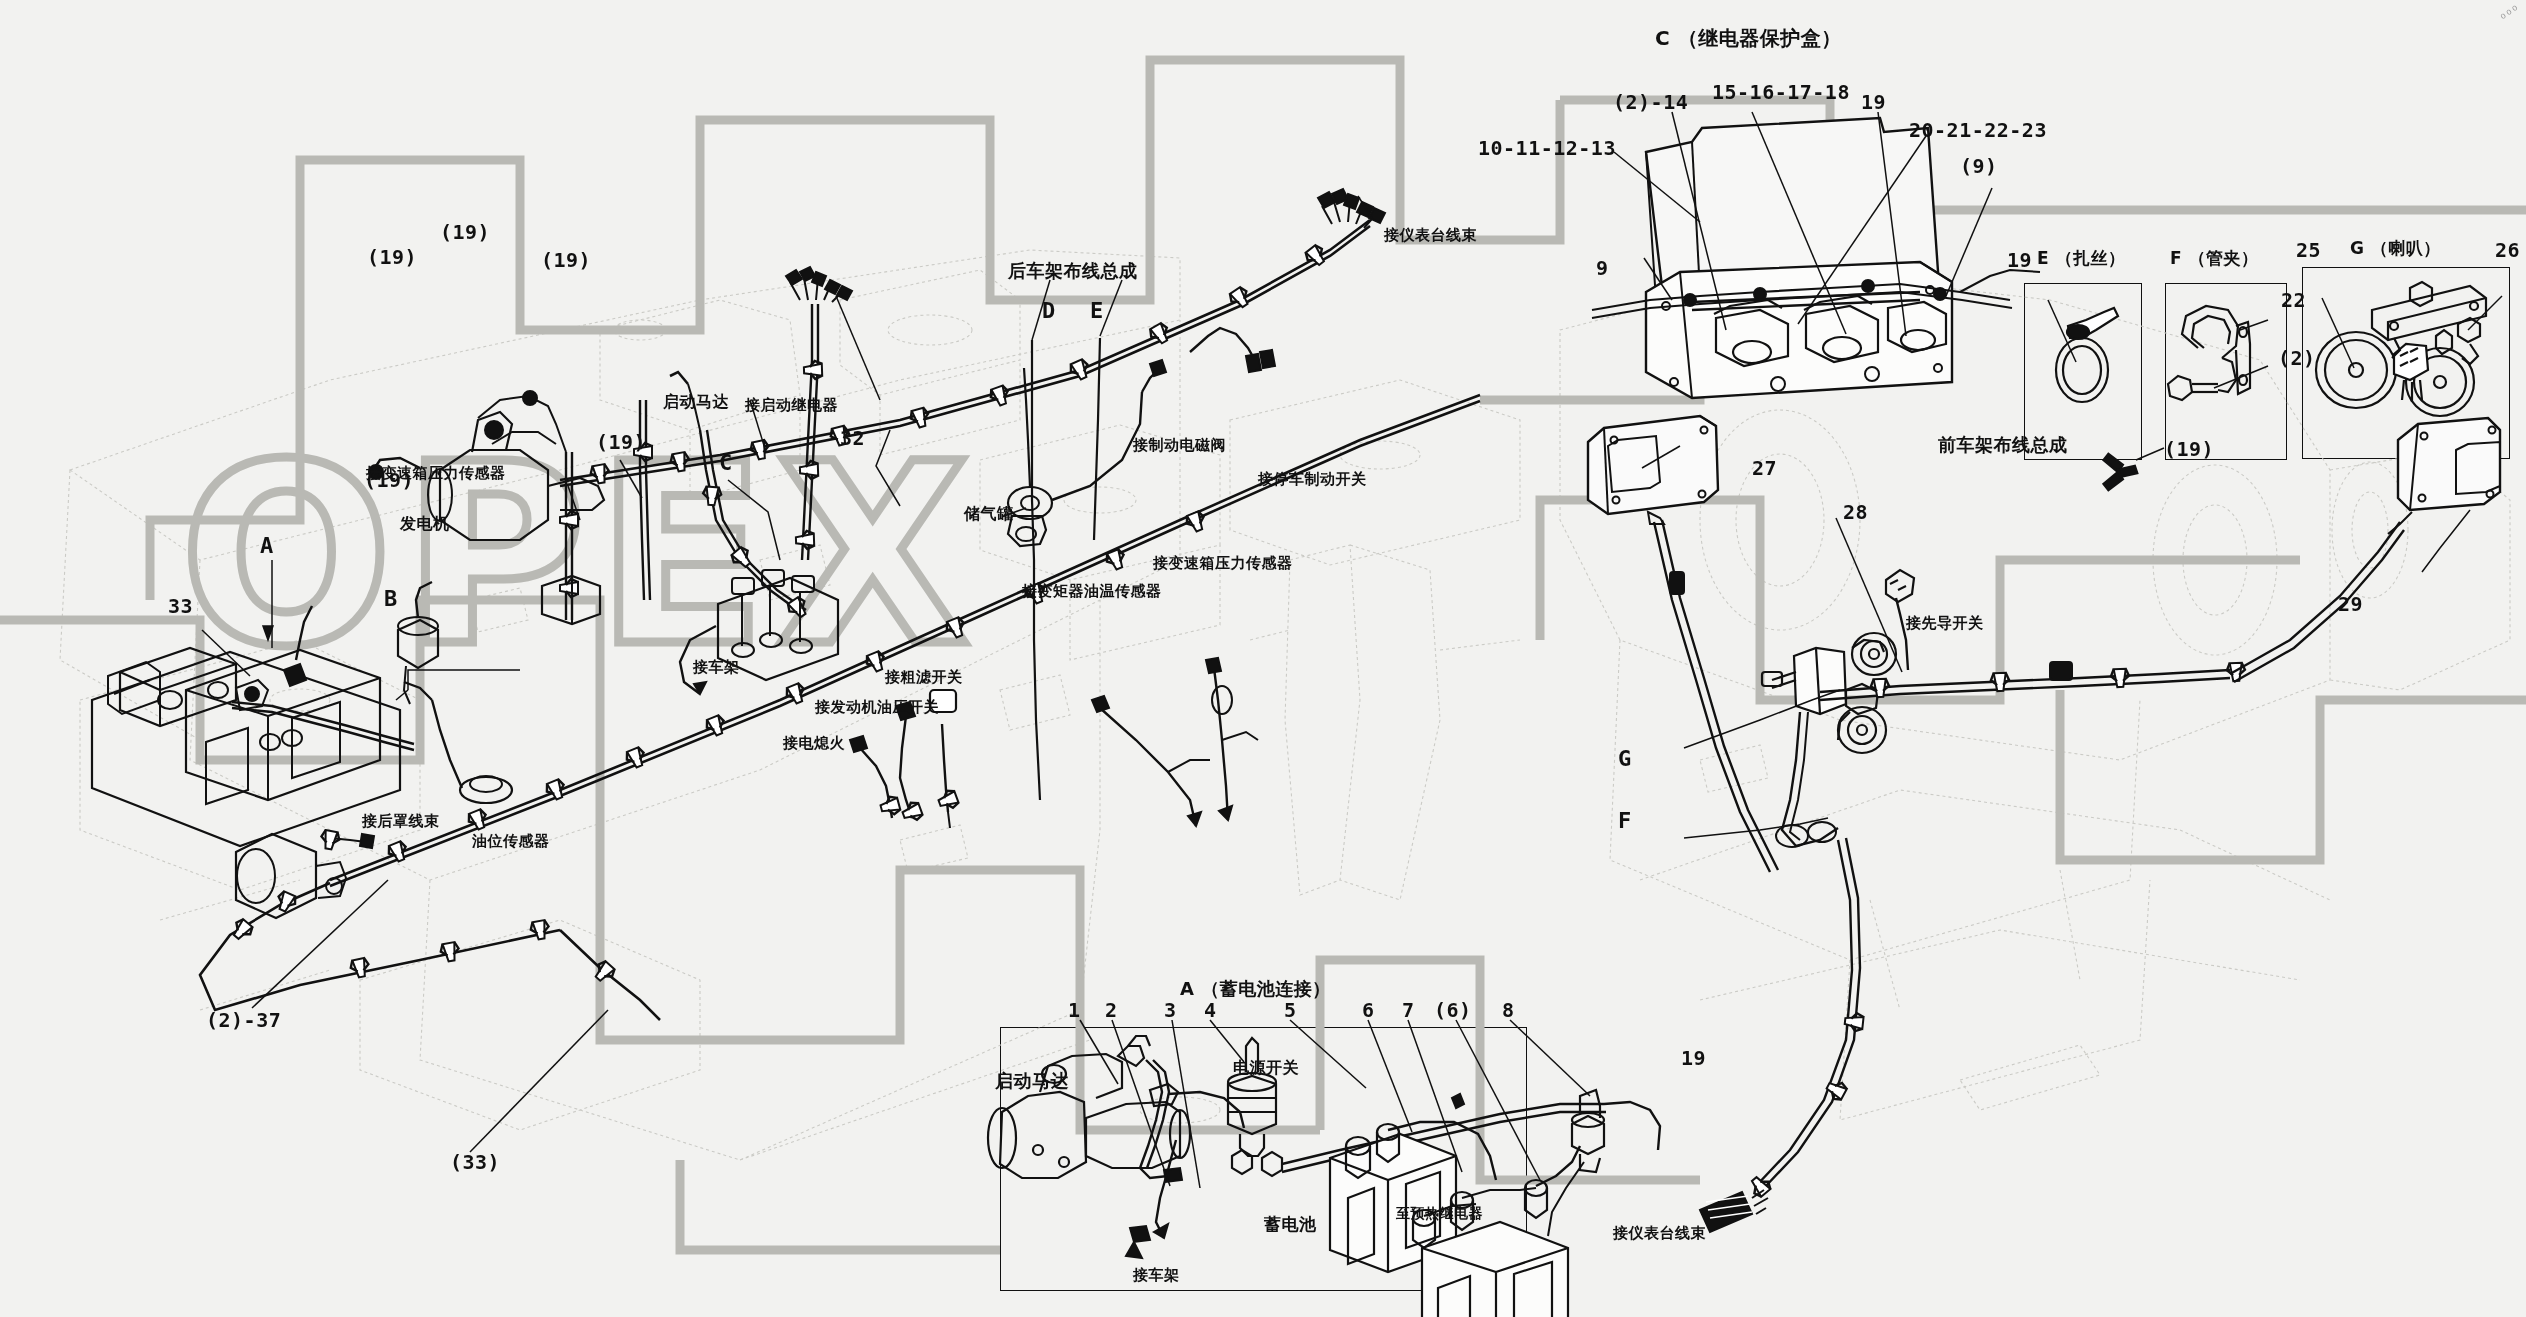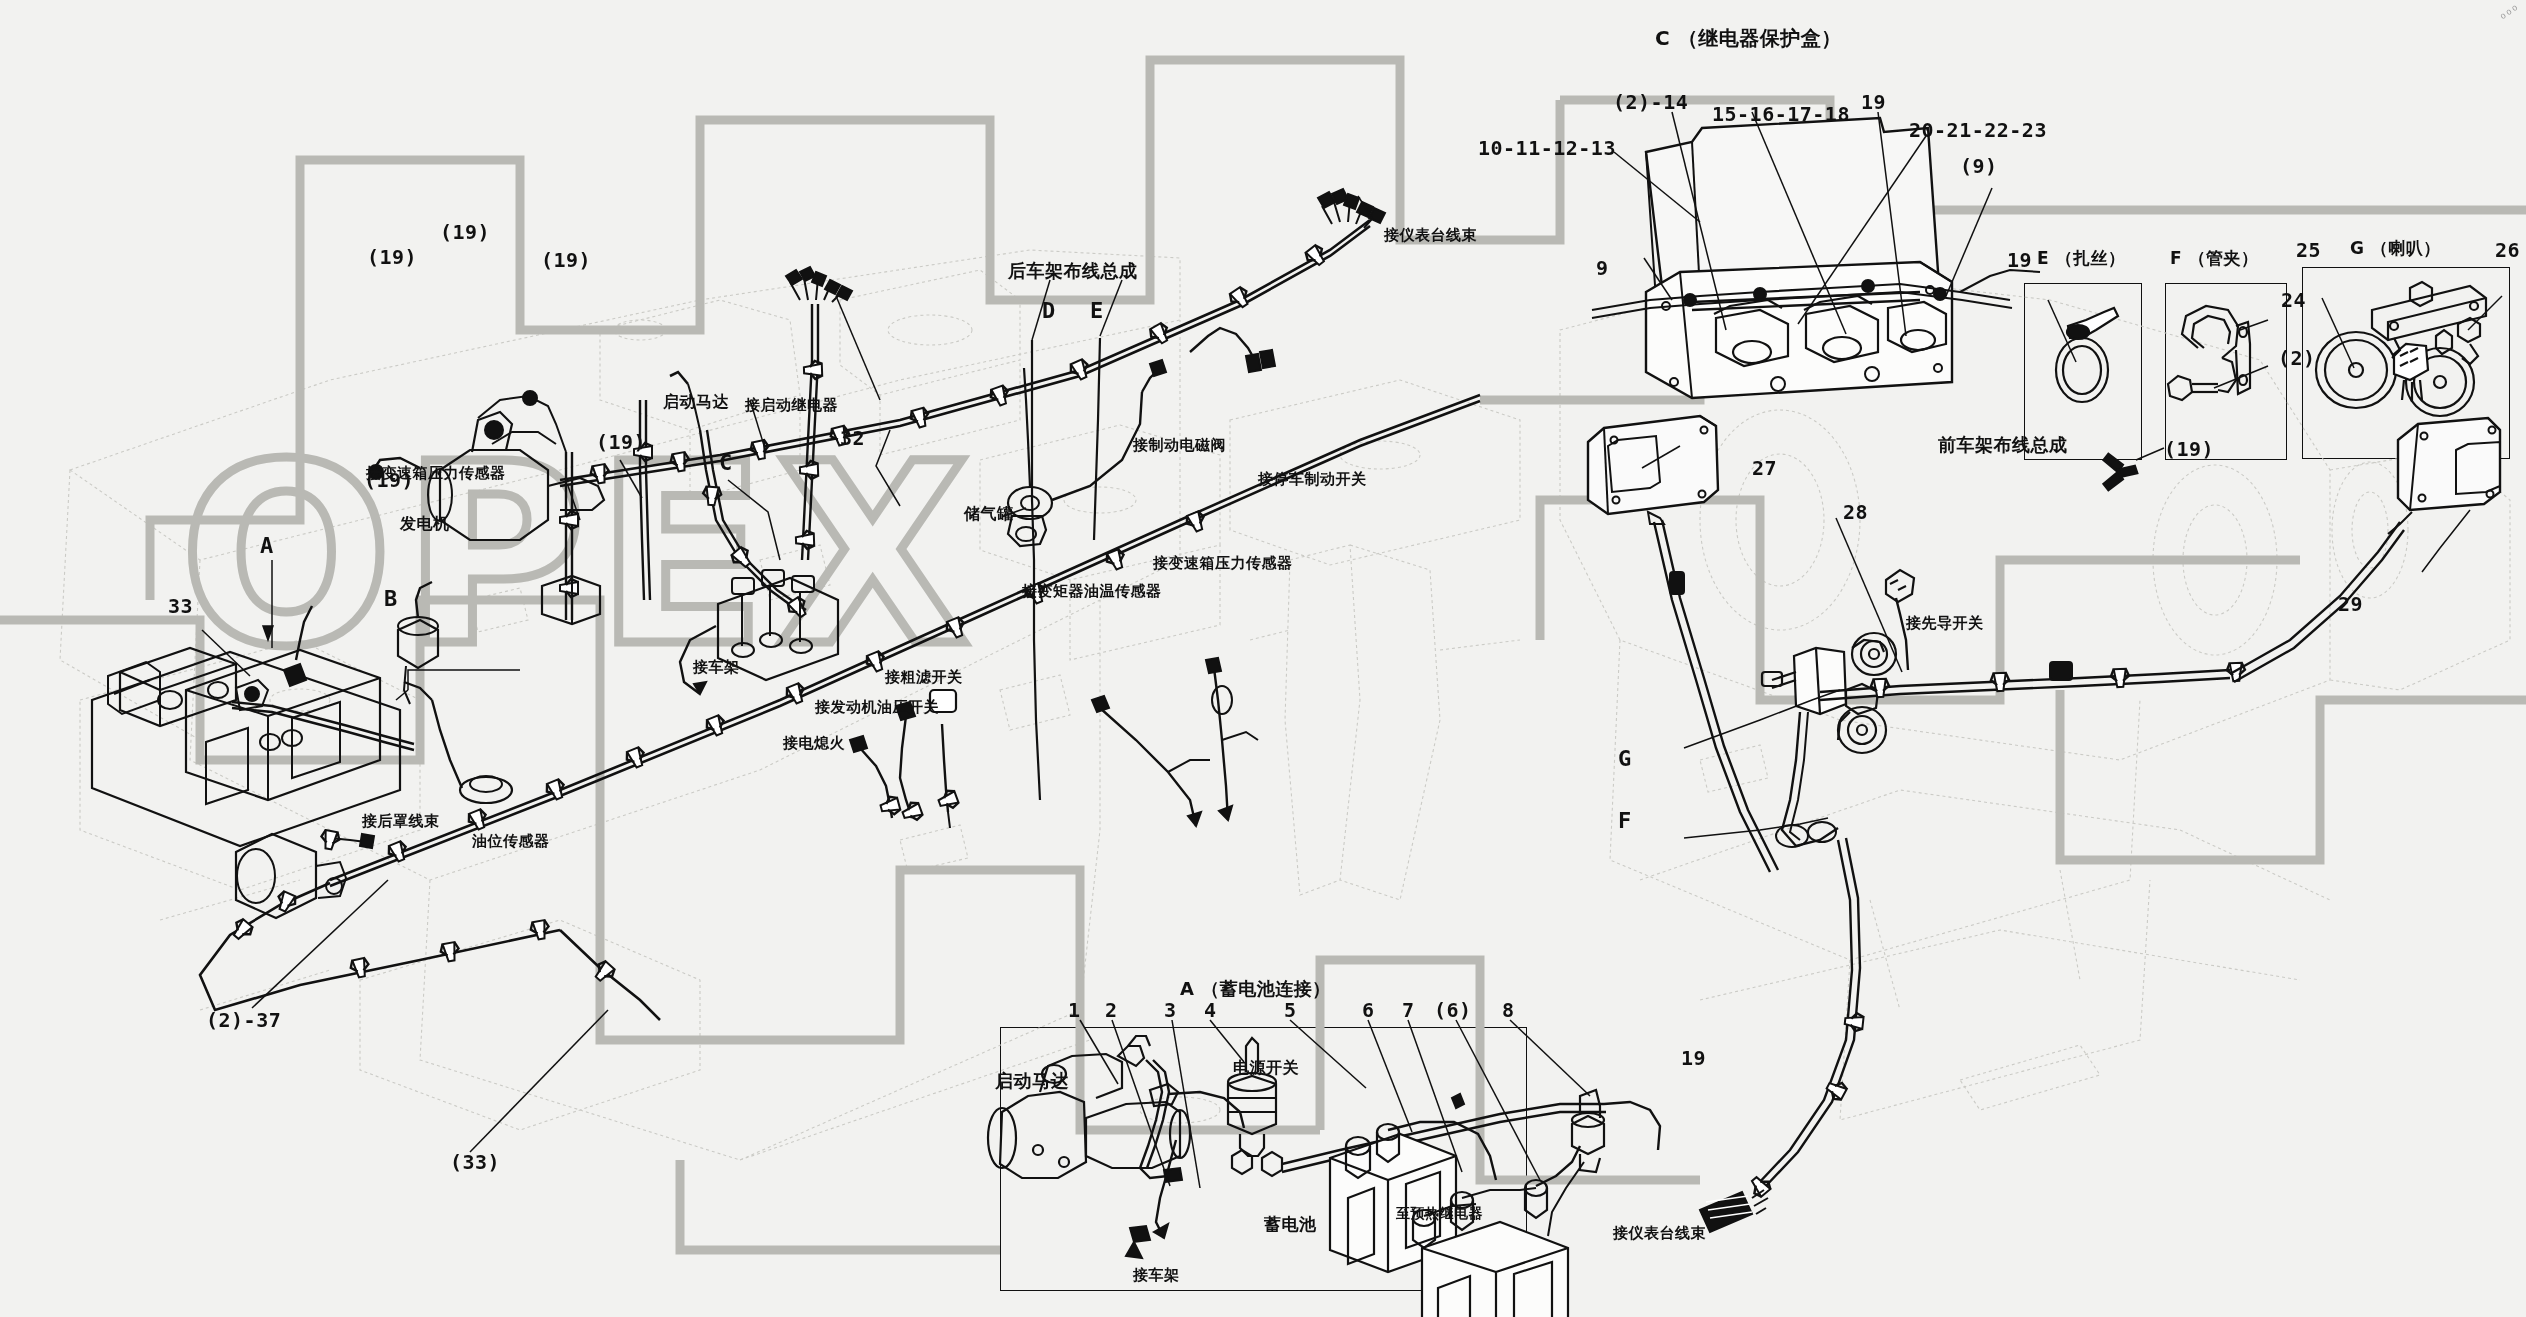--- a/index.html
+++ b/index.html
@@ -676,27 +676,27 @@
     <div class="lbl cn s16" style="left:400px;top:516px;">发电机</div>
     <div class="lbl cn s16" style="left:663px;top:394px;">启动马达</div>
     <div class="lbl cn s18" style="left:995px;top:1072px;">启动马达</div>
     <div class="lbl cn s16" style="left:964px;top:506px;">储气罐</div>
     <div class="lbl cn s15" style="left:472px;top:834px;">油位传感器</div>
     <div class="lbl cn s16" style="left:1233px;top:1060px;">电源开关</div>
     <div class="lbl cn s17" style="left:1264px;top:1216px;">蓄电池</div>
 
     <div class="lbl num s20" style="left:1478px;top:138px;">10-11-12-13</div>
     <div class="lbl num s20" style="left:1613px;top:92px;">(2)-14</div>
-    <div class="lbl num s20" style="left:1712px;top:104px;">15-16-17-18</div>
+    <div class="lbl num s20" style="left:1712px;top:82px;">15-16-17-18</div>
     <div class="lbl num s20" style="left:1861px;top:92px;">19</div>
     <div class="lbl num s20" style="left:1909px;top:120px;">20-21-22-23</div>
     <div class="lbl num s20" style="left:1596px;top:258px;">9</div>
     <div class="lbl num s20" style="left:1960px;top:156px;">(9)</div>
     <div class="lbl num s20" style="left:2007px;top:250px;">19</div>
-    <div class="lbl num s20" style="left:2281px;top:290px;">24</div>
+    <div class="lbl num s20" style="left:2281px;top:290px;">22</div>
     <div class="lbl num s20" style="left:2278px;top:348px;">(2)</div>
     <div class="lbl num s20" style="left:2296px;top:240px;">25</div>
     <div class="lbl num s20" style="left:2495px;top:240px;">26</div>
     <div class="lbl num s20" style="left:1752px;top:458px;">27</div>
     <div class="lbl num s20" style="left:1843px;top:502px;">28</div>
     <div class="lbl num s20" style="left:2338px;top:594px;">29</div>
     <div class="lbl num s20" style="left:1681px;top:1048px;">19</div>
     <div class="lbl num s20" style="left:2164px;top:439px;">(19)</div>
     <div class="lbl num s20" style="left:168px;top:596px;">33</div>
     <div class="lbl num s20" style="left:450px;top:1152px;">(33)</div>

